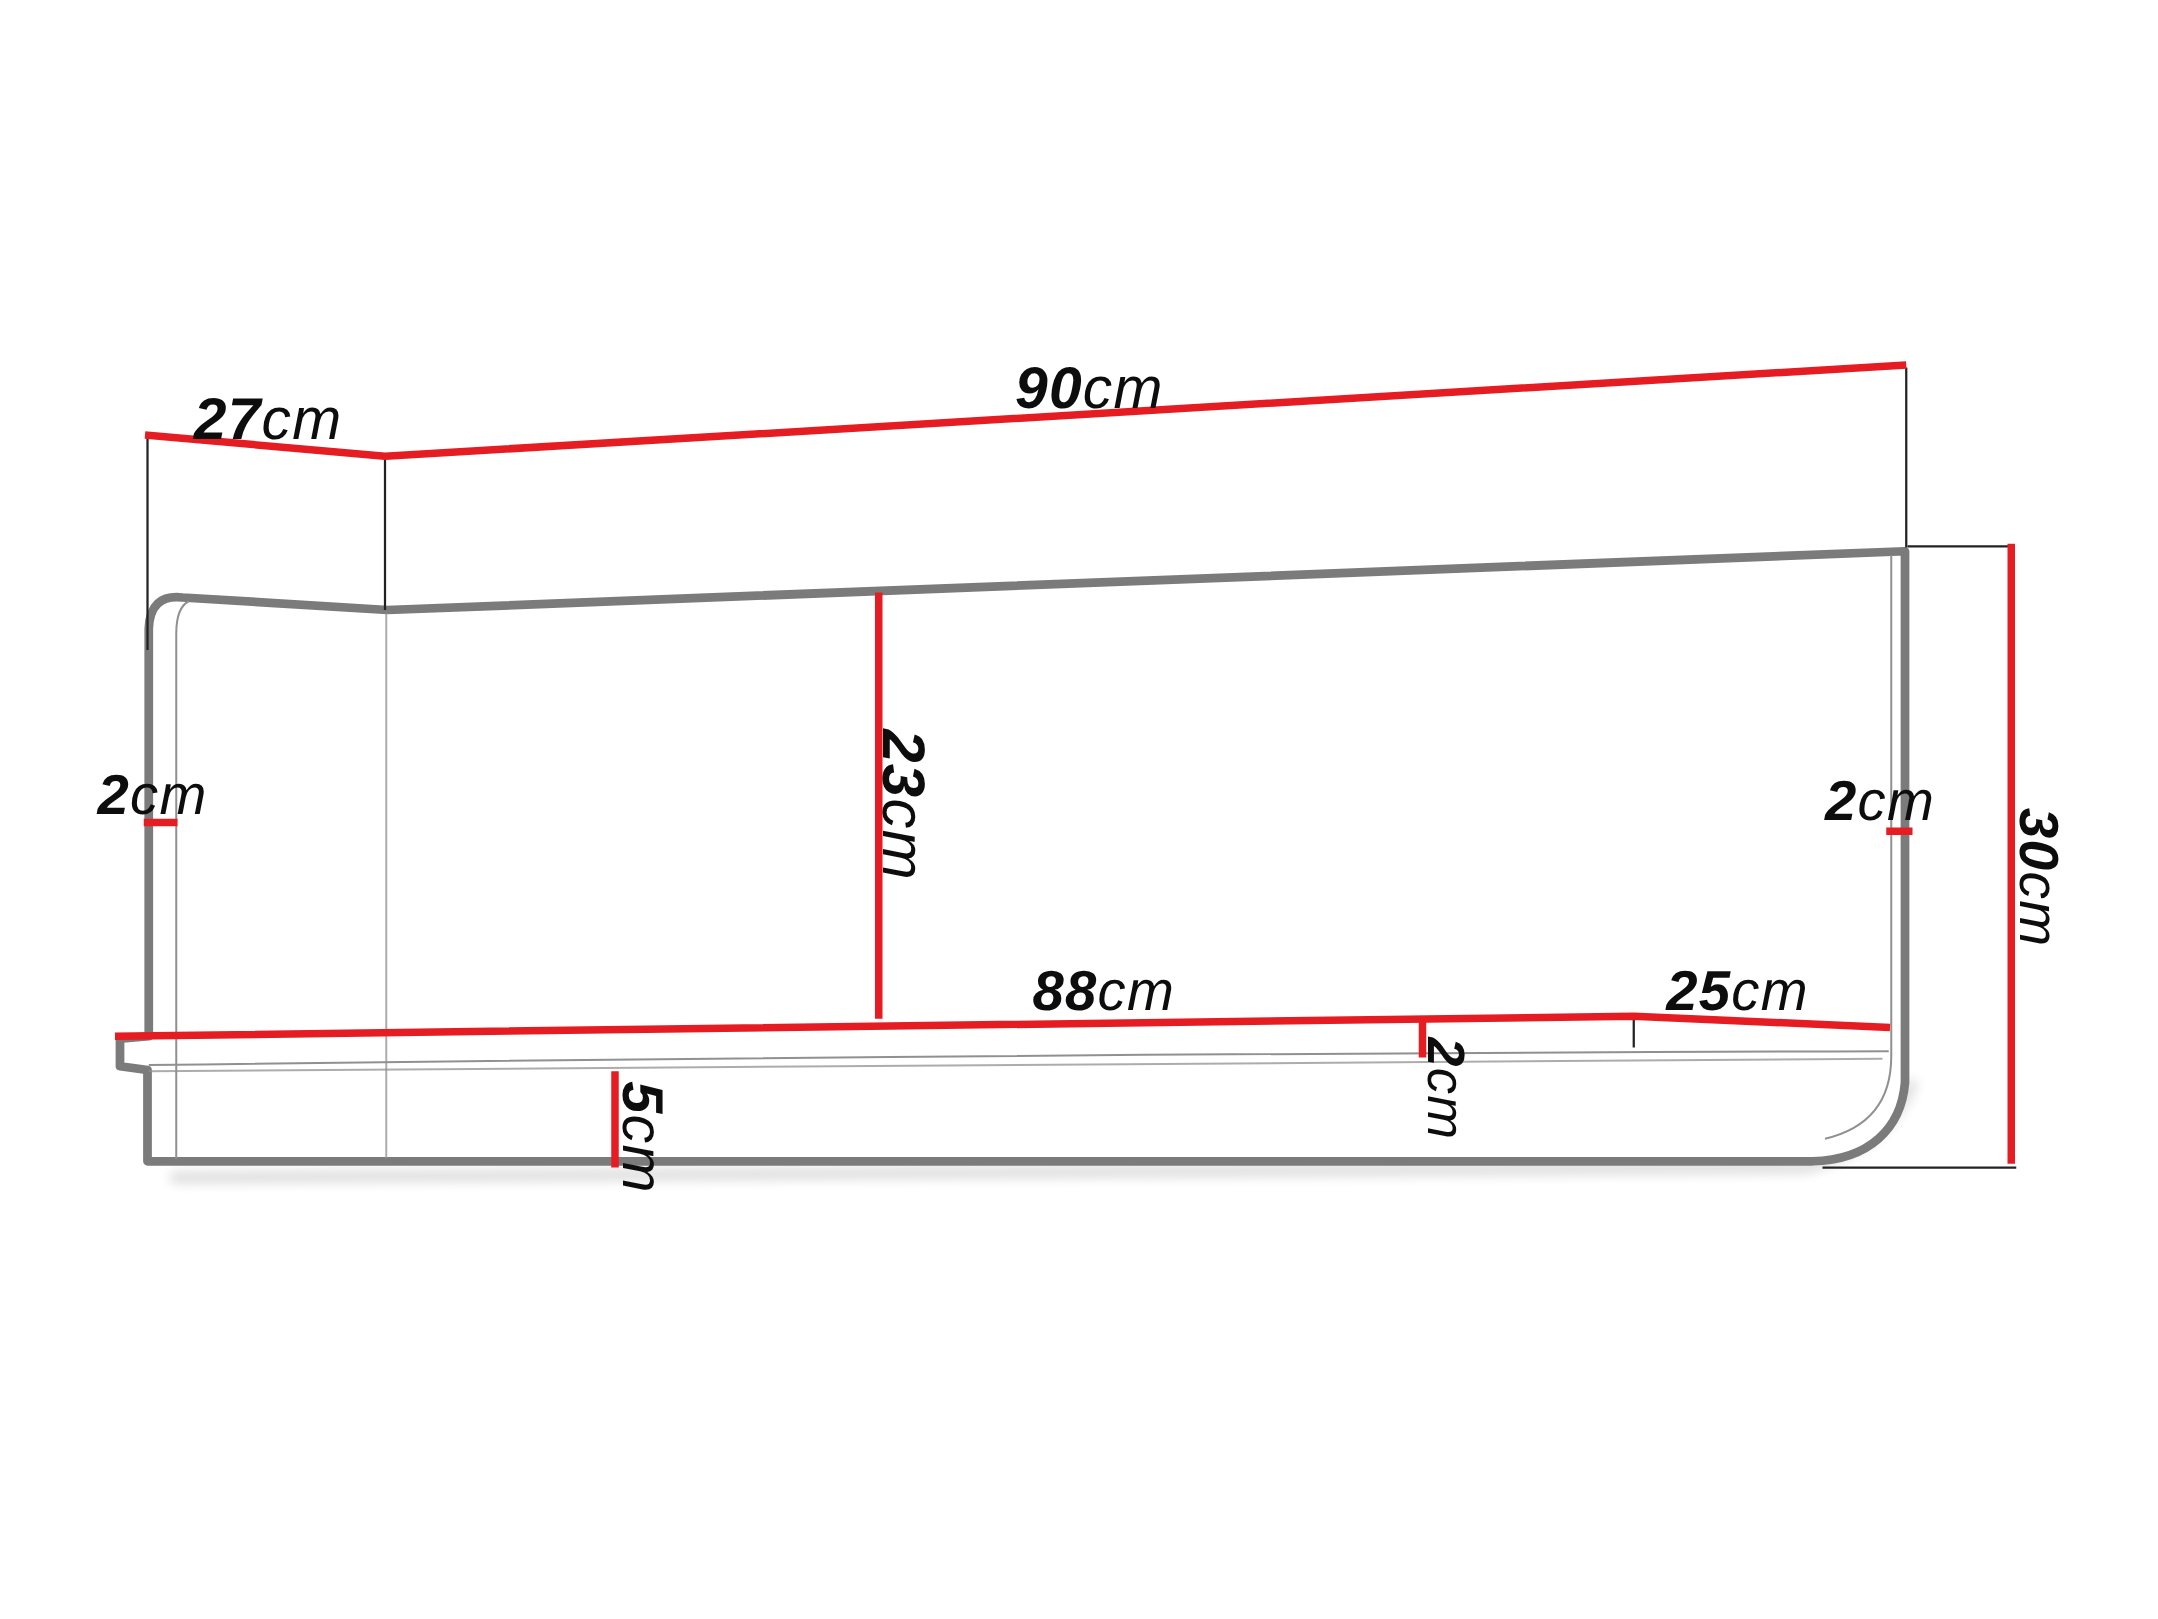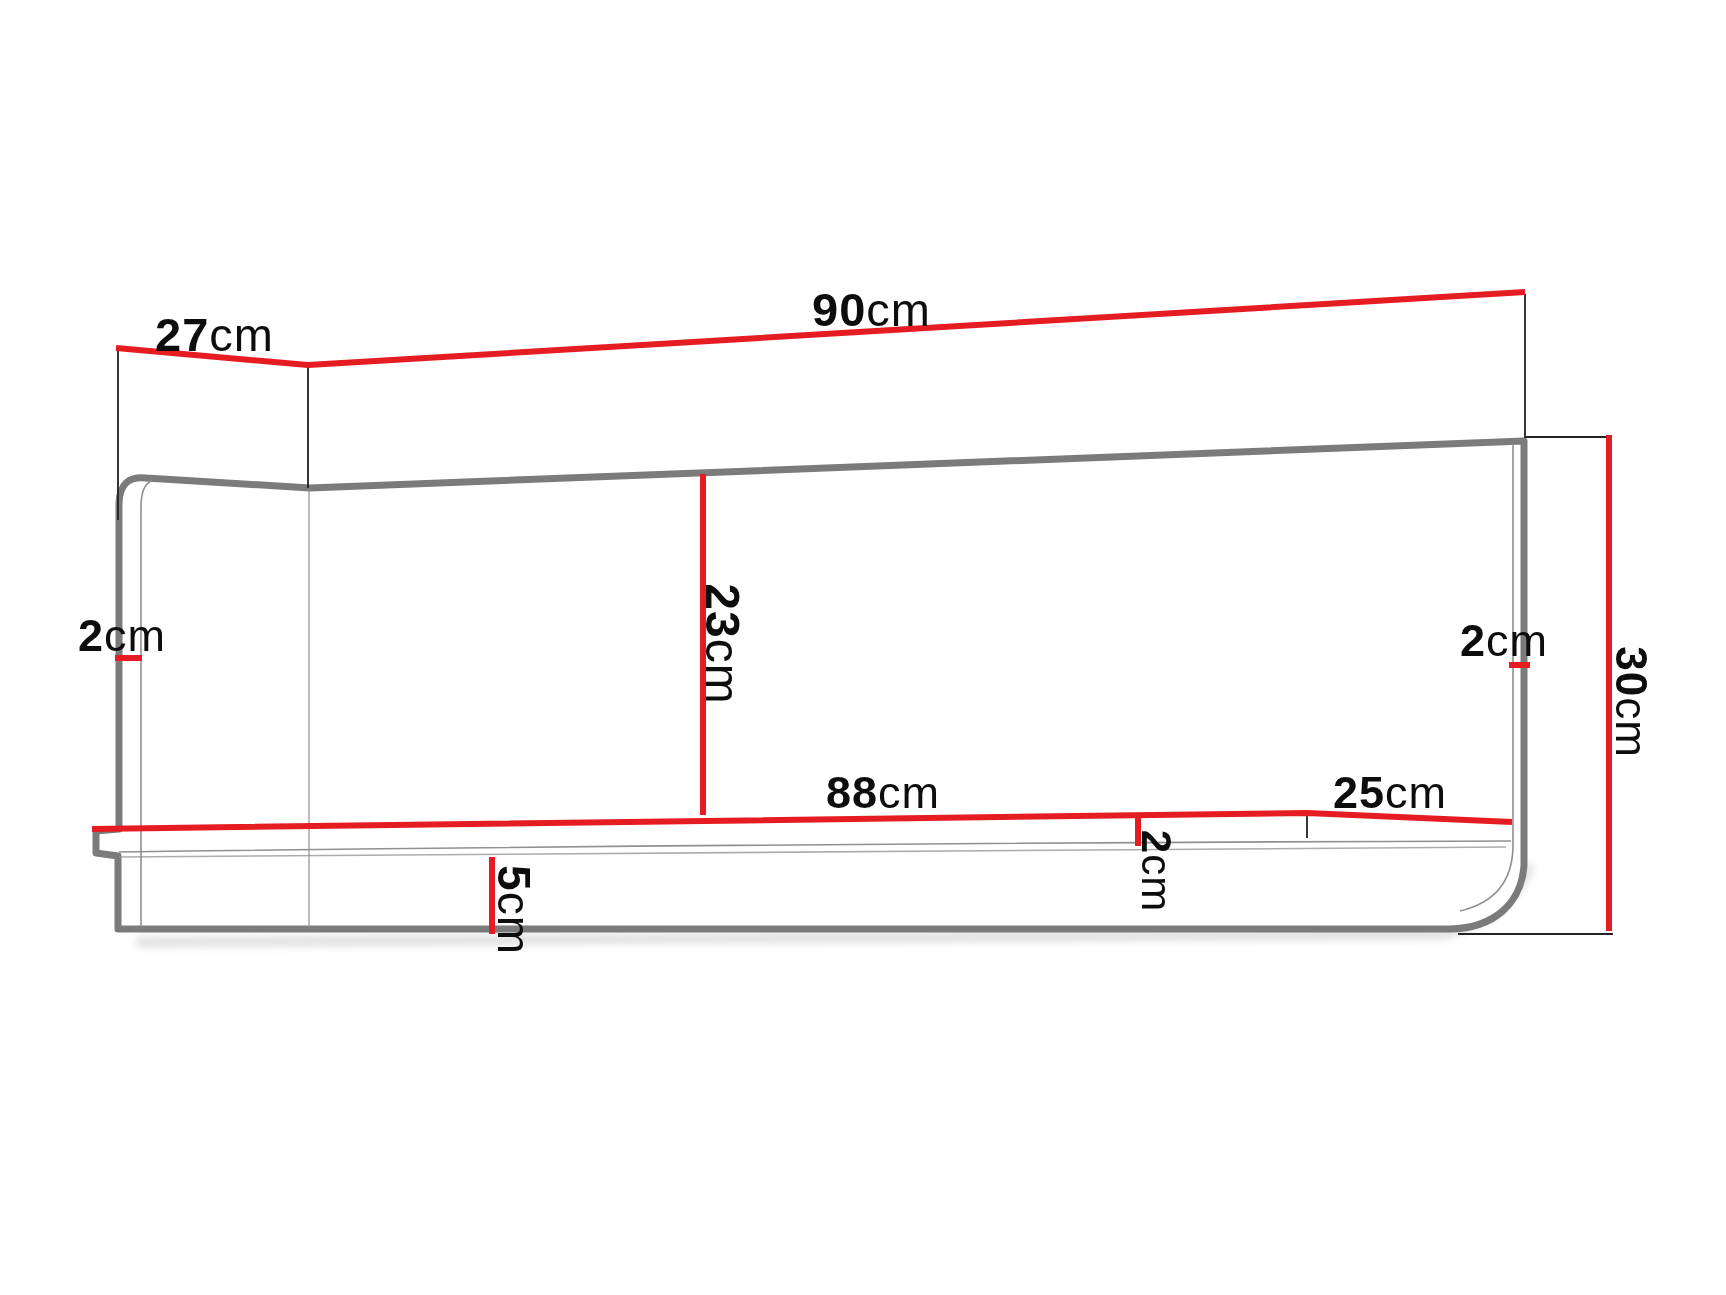--- a/index.html
+++ b/index.html
@@ -4,21 +4,21 @@
 <style>
   :root{
     --dimension-red:#e51c22;
     --outline-gray:#7b7b7b;
     --inner-line-gray:#909090;
     --extension-black:#222222;
     --label-black:#0d0d0d;
     --background:#ffffff;
   }
   html,body{margin:0;padding:0;background:var(--background);}
-  .stage{position:relative;width:1726px;height:1089px;background:var(--background);overflow:hidden;}
+  .stage{position:relative;width:1726px;height:1089px;background:var(--background);overflow:hidden;font-style:italic;}
   svg{display:block;}
   .outline{fill:#ffffff;stroke:var(--outline-gray);stroke-width:7;stroke-linejoin:round;}
   .innerline{fill:none;stroke:var(--inner-line-gray);stroke-width:1.6;}
   .innerline.faint{opacity:.75;}
   .redline{fill:none;stroke:var(--dimension-red);stroke-width:6;stroke-linejoin:round;stroke-linecap:butt;}
   .redtick{fill:none;stroke:var(--dimension-red);stroke-width:6;stroke-linecap:butt;}
   .extline{fill:none;stroke:var(--extension-black);stroke-width:1.8;}
   .shadow{fill:none;stroke:#000;opacity:.14;stroke-width:9;stroke-linecap:round;}
   .dim-label{font-family:"Liberation Sans","DejaVu Sans",sans-serif;fill:var(--label-black);letter-spacing:1px;}
   .dim-label .num{font-weight:700;}

